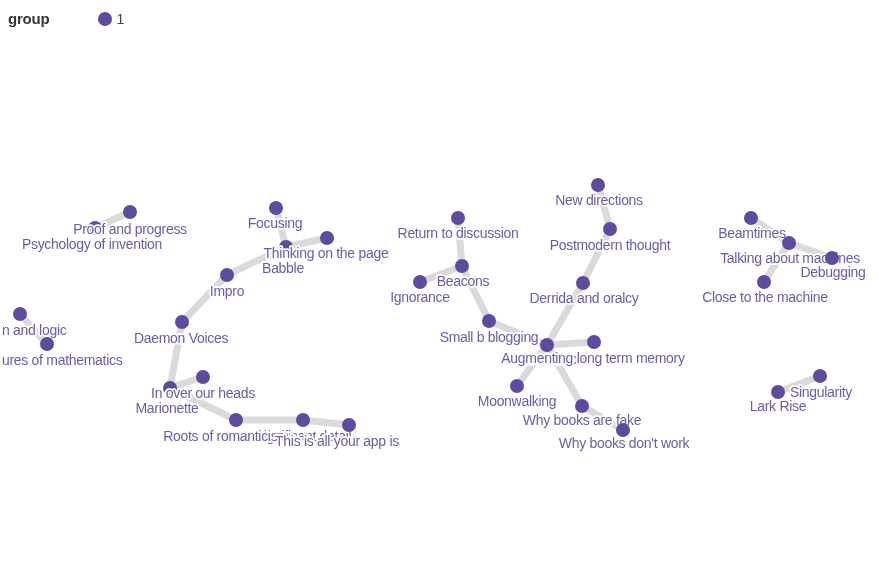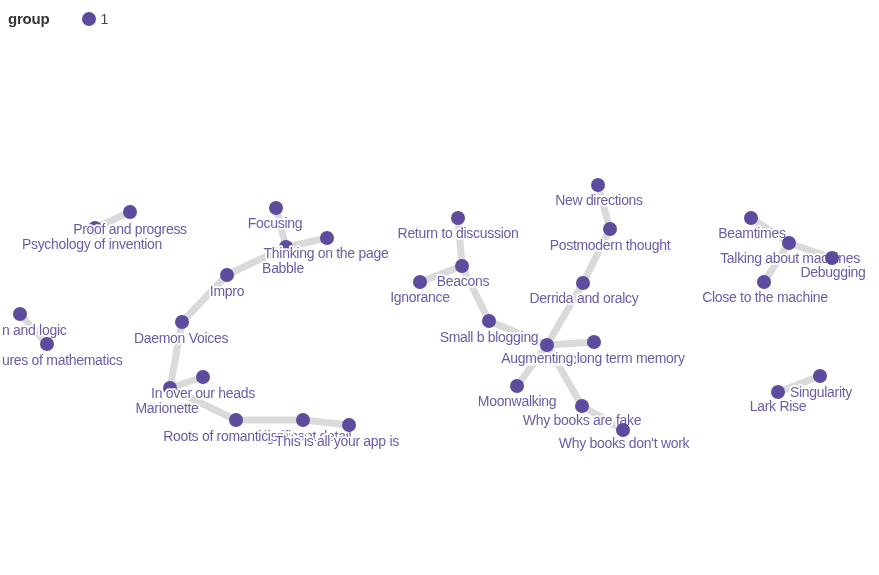--- a/index.html
+++ b/index.html
@@ -1,18 +1,18 @@
 <!DOCTYPE html>
 <html><head>
 <meta charset="utf-8">
 <style>
   html,body{margin:0;padding:0;background:#ffffff;}
   body{font-family:"Liberation Sans", sans-serif;}
   .canvas{position:relative;width:879px;height:575px;background:#fff;overflow:hidden;}
-  .legend{position:absolute;left:8px;top:10px;display:flex;align-items:center;gap:6px;}
+  .legend{position:absolute;left:8px;top:10px;display:flex;align-items:center;gap:22px;}
   .legend-title{font-size:15px;font-weight:bold;color:#353535;letter-spacing:-0.2px;}
   .legend-item{display:flex;align-items:center;gap:5px;margin-left:26px;}
   .legend-swatch{width:14px;height:14px;border-radius:50%;}
   .legend-value{font-size:14px;color:#454545;}
   svg{position:absolute;left:0;top:0;}
   svg text{font-family:"Liberation Sans", sans-serif;font-size:14px;letter-spacing:-0.3px;}
 </style>
 </head>
 <body>
 

